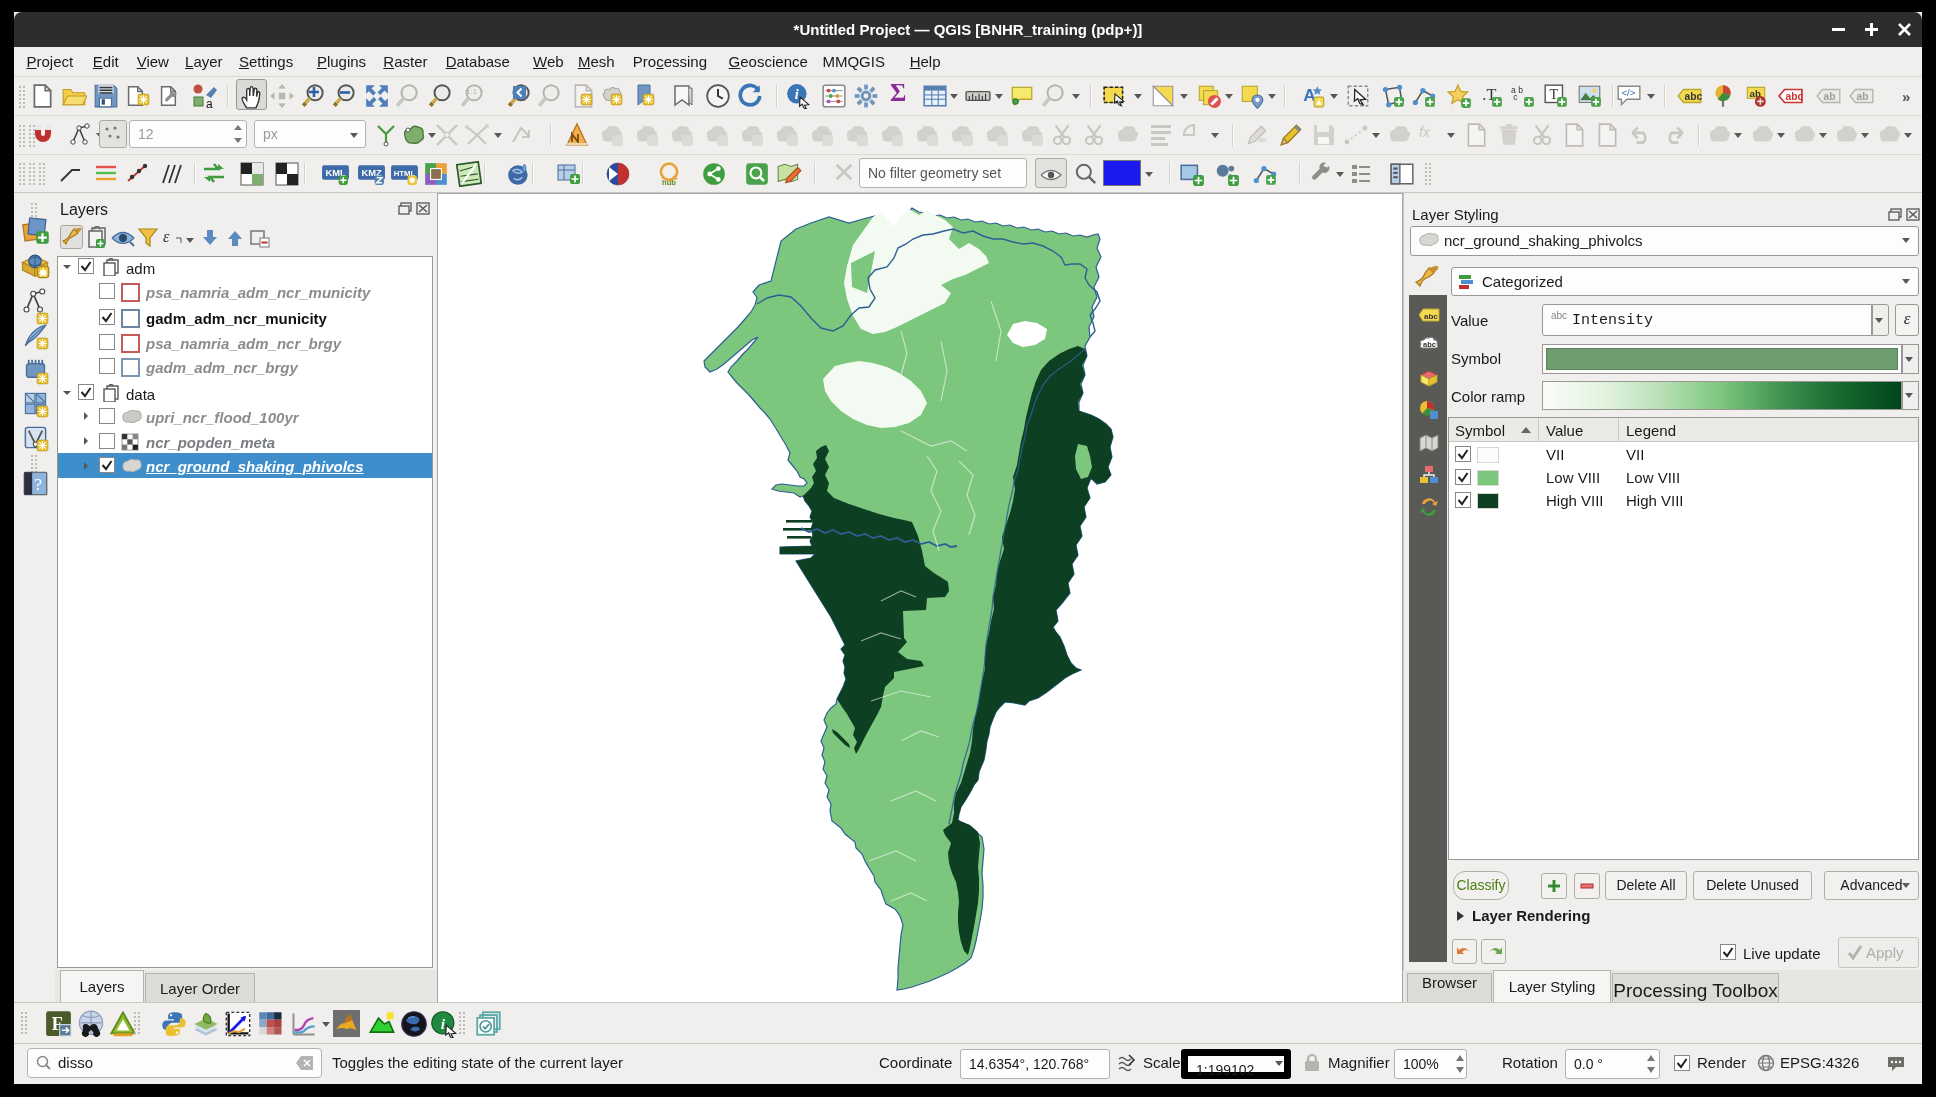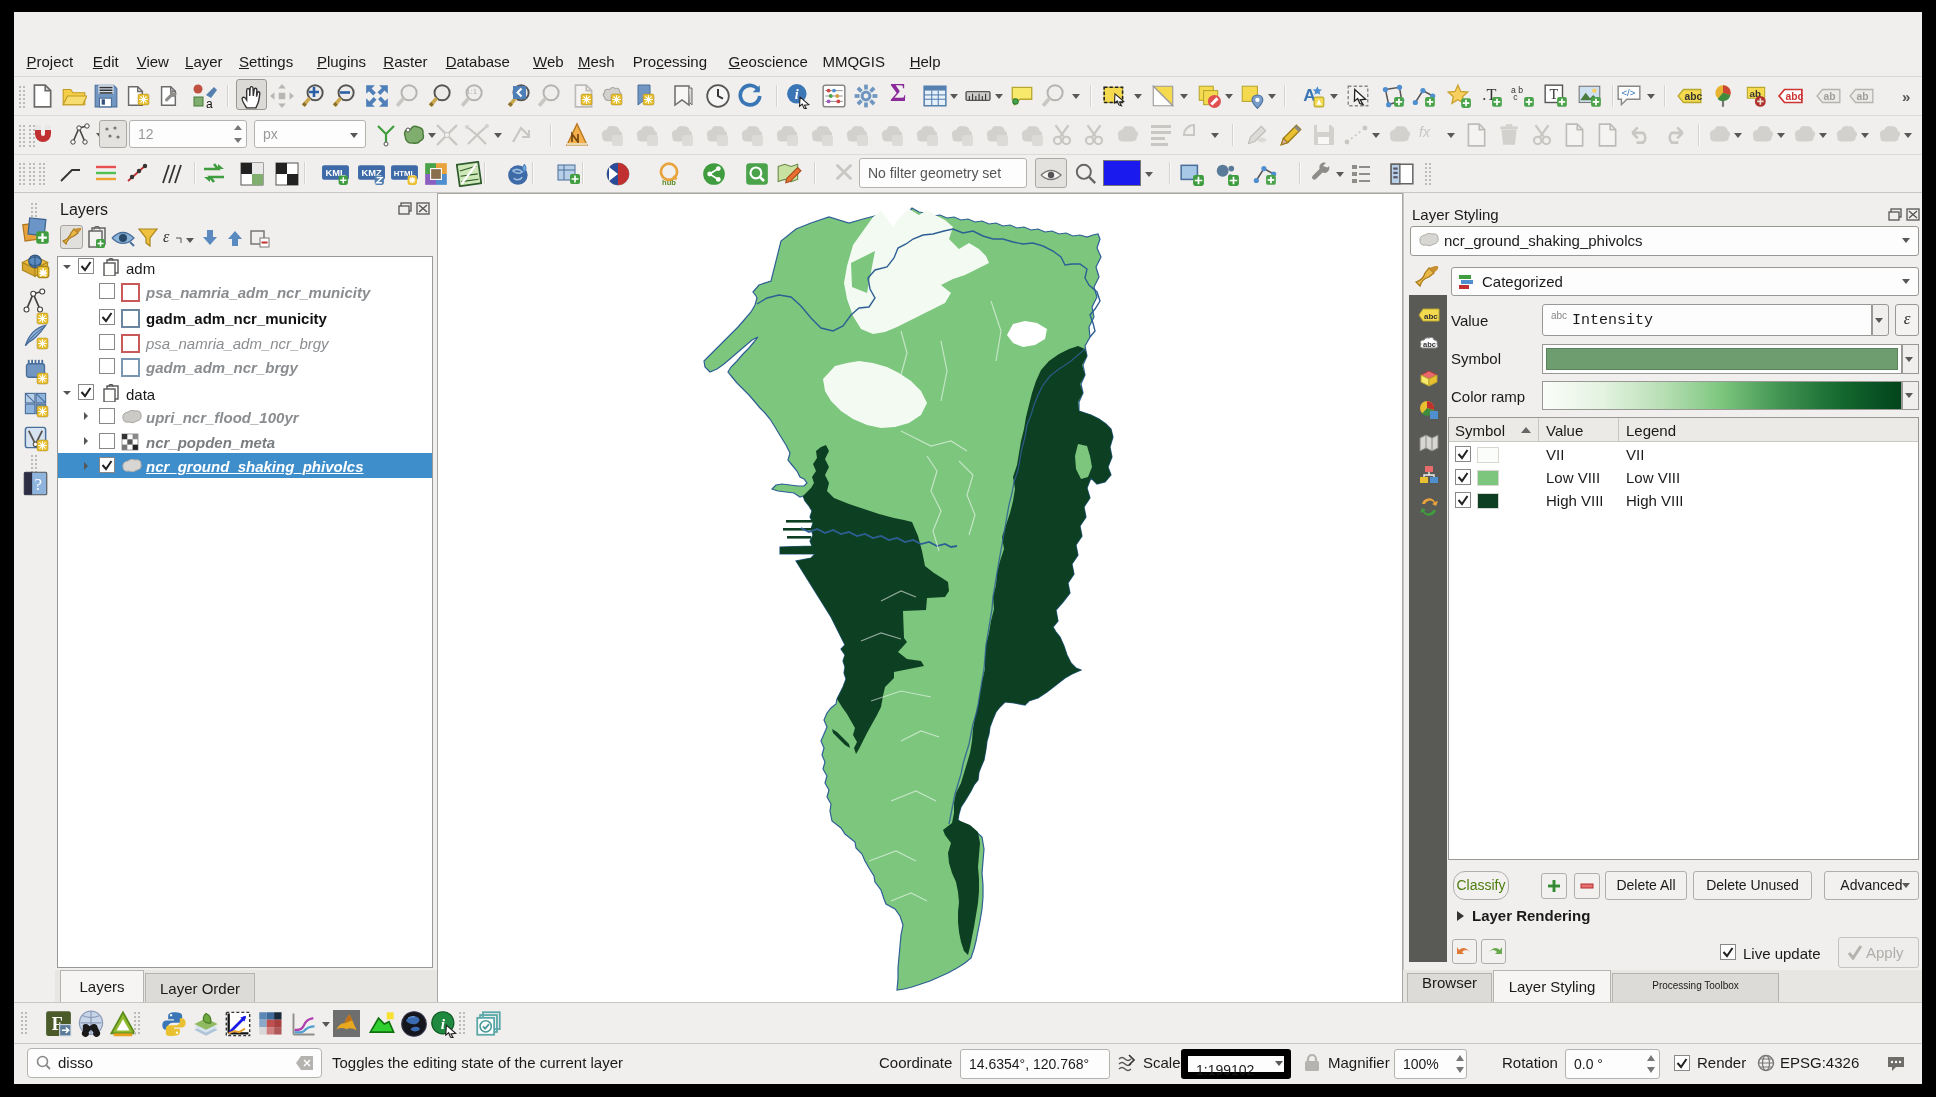--- a/index.html
+++ b/index.html
@@ -12,20 +12,33 @@
 .mi { position:absolute; top:6px; font-size:15px; color:#1a1a1a; white-space:pre; }
 .tbr { position:absolute; left:0; width:1908px; background:#f0efed; }
 .grip { position:absolute; width:8px; height:24px; background-image:radial-gradient(circle, #bdbbb8 1.1px, transparent 1.3px); background-size:4px 4px; }
 .sep { position:absolute; width:2px; height:22px; border-left:1px solid #d5d3d0; border-right:1px solid #fbfaf9; }
 .ddown { position:absolute; width:0; height:0; border-left:4px solid transparent; border-right:4px solid transparent; border-top:5px solid #5a5856; }
 .ic { position:absolute; }
 </style>
 </head>
 <body>
 <div id="win">
+<div id="titlebar">
+  <div id="title">*Untitled Project — QGIS [BNHR_training (pdp+)]</div>
+  <svg class="abs" style="left:1818px;top:16px" width="14" height="4">
+        <rect x="0" y="0" width="13" height="3" fill="#fff"></rect>
+      </svg>
+  <svg class="abs" style="left:1851px;top:11px" width="14" height="14">
+        <rect x="5" y="0" width="3" height="13" fill="#fff"></rect>
+        <rect x="0" y="5" width="13" height="3" fill="#fff"></rect>
+      </svg>
+  <svg class="abs" style="left:1884px;top:11px" width="14" height="14">
+        <path d="M1 1 L12 12 M12 1 L1 12" stroke="#fff" stroke-width="2.6"></path>
+      </svg>
+</div>
 
 <div id="menubar">
 <div class="mi" style="left:12.5px"><u>P</u>roject</div>
 <div class="mi" style="left:78.8px"><u>E</u>dit</div>
 <div class="mi" style="left:122.7px"><u>V</u>iew</div>
 <div class="mi" style="left:171.1px"><u>L</u>ayer</div>
 <div class="mi" style="left:225px"><u>S</u>ettings</div>
 <div class="mi" style="left:302.9px"><u>P</u>lugins</div>
 <div class="mi" style="left:369.3px"><u>R</u>aster</div>
 <div class="mi" style="left:431.7px"><u>D</u>atabase</div>
@@ -1202,21 +1215,21 @@
 <svg class="ic" style="left:85px;top:297px" width="17" height="17">
       <rect x="0.5" y="0.5" width="15" height="15" fill="#fff" stroke="#8a8886"></rect>
       <path d="M3.5 8 l3.5 4 l5.5 -8" stroke="#222" stroke-width="2" fill="none"></path>
     </svg>
 <div class="abs" style="left:107px;top:297px;width:19px;height:19px;background:#fff;border:2px solid #6a86a0"></div>
 <span class="abs" style="left:132px;top:298px;font-size:15px;font-weight:bold;color:#111">gadm_adm_ncr_municity</span>
 <svg class="ic" style="left:85px;top:322px" width="17" height="17">
       <rect x="0.5" y="0.5" width="15" height="15" fill="#fff" stroke="#8a8886"></rect>
     </svg>
 <div class="abs" style="left:107px;top:322px;width:19px;height:19px;background:#fff;border:2px solid #c85a5a"></div>
-<span class="abs" style="left:132px;top:323px;font-size:15px;font-style:italic;font-weight:normal;color:#8a8d90">psa_namria_adm_ncr_brgy</span>
+<span class="abs" style="left:132px;top:323px;font-size:15px;font-style:italic;font-weight:bold;color:#8a8d90">psa_namria_adm_ncr_brgy</span>
 <svg class="ic" style="left:85px;top:346px" width="17" height="17">
       <rect x="0.5" y="0.5" width="15" height="15" fill="#fff" stroke="#8a8886"></rect>
     </svg>
 <div class="abs" style="left:107px;top:346px;width:19px;height:19px;background:#fff;border:2px solid #7a96b0"></div>
 <span class="abs" style="left:132px;top:347px;font-size:15px;font-style:italic;font-weight:bold;color:#8a8d90">gadm_adm_ncr_brgy</span>
 <svg class="ic" style="left:48px;top:376px" width="10" height="10">
       <path d="M1 3 l4 4 l4 -4 z" fill="#555"></path>
     </svg>
 <svg class="ic" style="left:64px;top:372px" width="17" height="17">
       <rect x="0.5" y="0.5" width="15" height="15" fill="#fff" stroke="#8a8886"></rect>
@@ -1441,21 +1454,21 @@
     </svg>
 <span class="abs" style="left:1729px;top:933px;font-size:15px;color:#1a1a1a">Live update</span>
 <div class="abs" style="left:1824px;top:925px;width:81px;height:31px;background:#eeedeb;border:1px solid #c5c3c0;border-radius:3px"></div>
 <svg class="ic" style="left:1833px;top:932px" width="16" height="16">
       <path d="M2 9 l4 5 l8 -12" stroke="#b5b3b0" stroke-width="3" fill="none"></path>
     </svg>
 <span class="abs" style="left:1852px;top:932px;font-size:15px;color:#b0aeab">Apply</span>
 <div class="abs" style="left:1389px;top:958px;width:519px;height:32px;background:#e8e6e3"></div>
 <div class="abs" style="left:1393px;top:961px;width:85px;height:29px;background:#dddbd8;border:1px solid #b5b3b0;border-bottom:none;font-size:15px;color:#1a1a1a;text-align:center;padding-top:0">Browser</div>
 <div class="abs" style="left:1479px;top:958px;width:118px;height:32px;background:#f6f5f3;border:1px solid #b5b3b0;border-bottom:none;font-size:15px;color:#1a1a1a;text-align:center;padding-top:7px">Layer Styling</div>
-<div class="abs" style="left:1598px;top:961px;width:167px;height:29px;background:#dddbd8;border:1px solid #b5b3b0;border-bottom:none;font-size:10px;color:#1a1a1a;text-align:center;padding-top:6px">Processing Toolbox</div>
+<div class="abs" style="left:1598px;top:961px;width:167px;height:29px;background:#dddbd8;border:1px solid #b5b3b0;border-bottom:none;font-size:19px;color:#1a1a1a;text-align:center;padding-top:6px">Processing Toolbox</div>
 <div class="abs" style="left:0;top:990px;width:1908px;height:42px;background:#f0efed;border-top:1px solid #c9c7c4;border-bottom:1px solid #c9c7c4"></div>
 <div class="grip" style="left:6px;top:999px"></div>
 <svg class="ic" style="left:31.0px;top:998px" width="27" height="27">
       <use href="#s-fico"></use>
     </svg>
 <svg class="ic" style="left:63.0px;top:998px" width="28" height="28">
       <use href="#s-binoc"></use>
     </svg>
 <svg class="ic" style="left:95.0px;top:998px" width="28" height="28">
       <use href="#s-deltri"></use>

